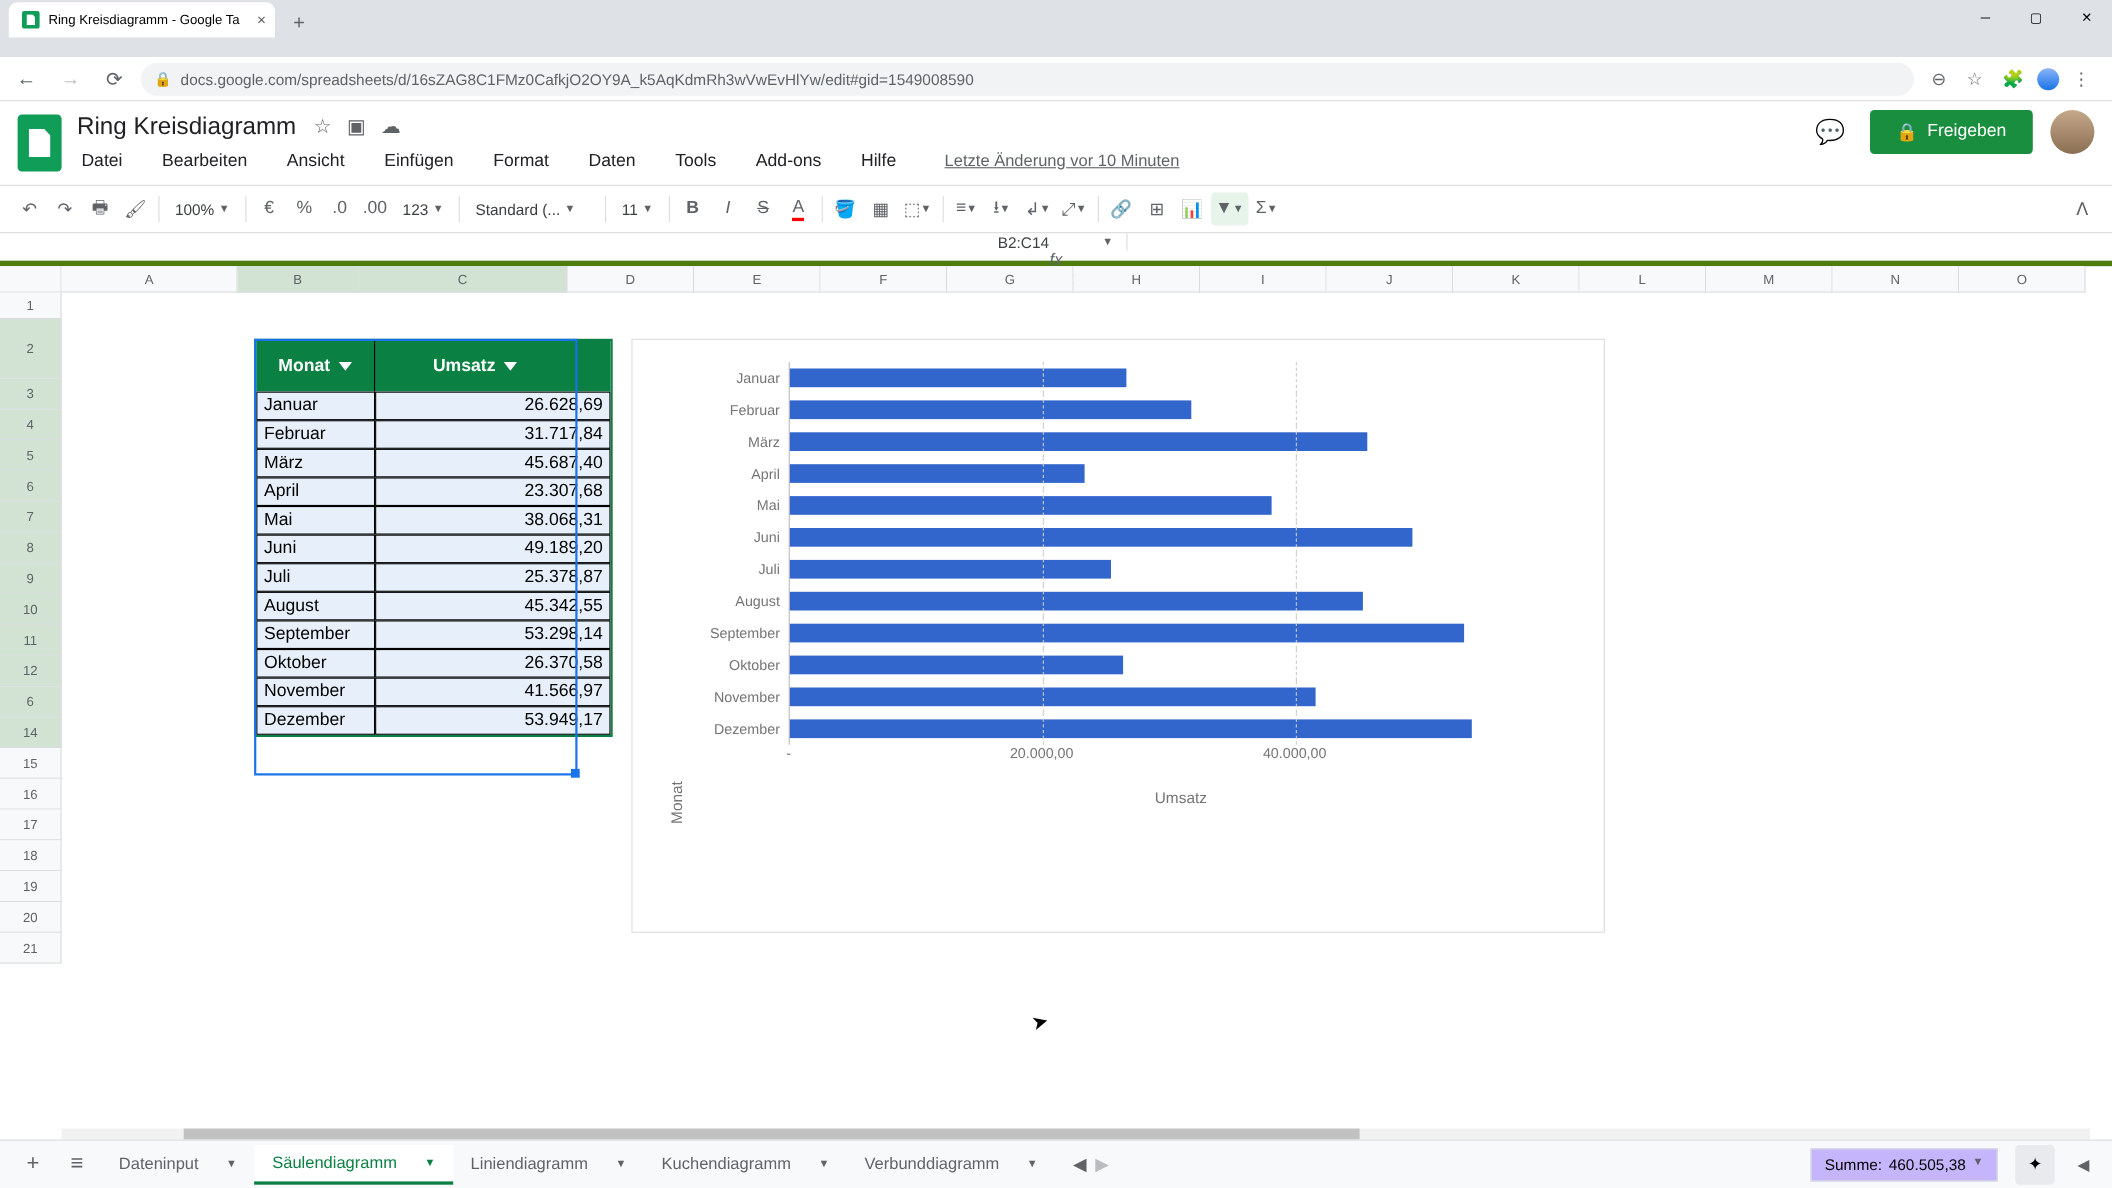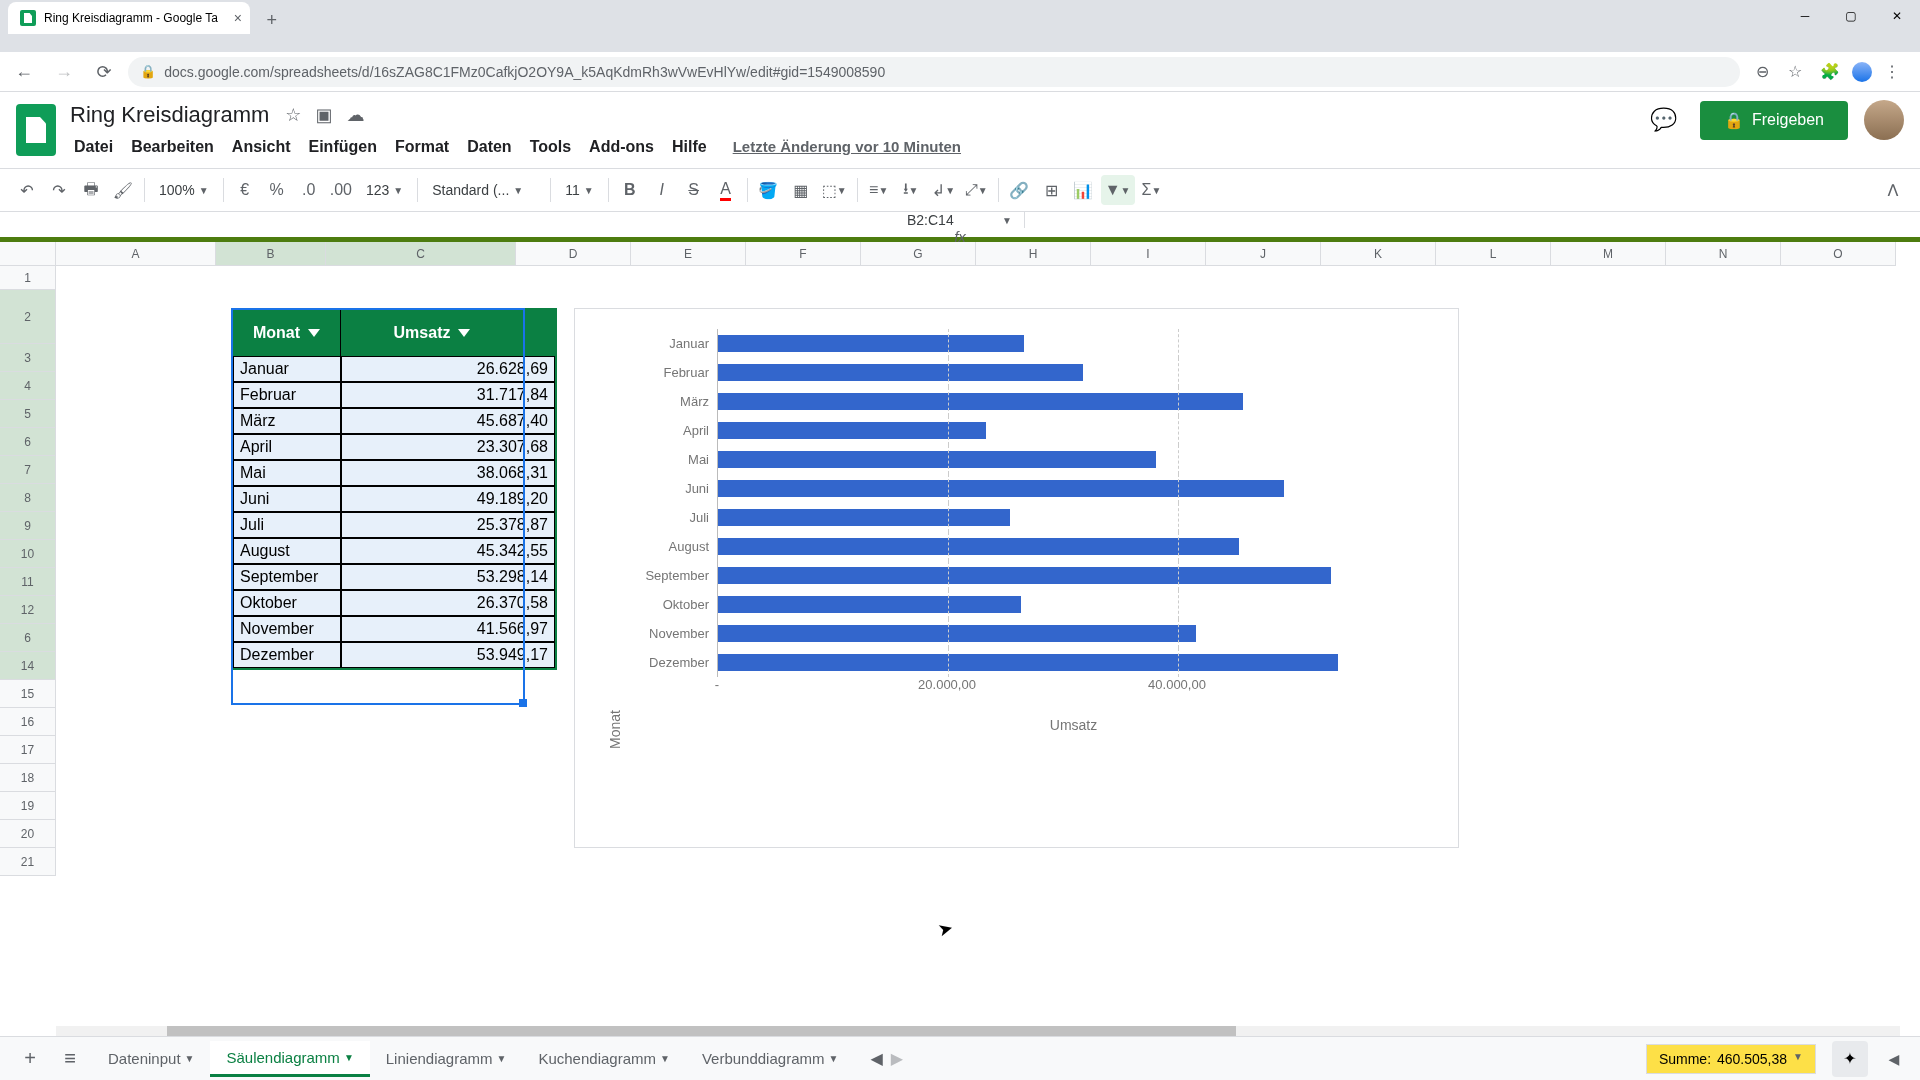--- a/index.html
+++ b/index.html
@@ -25,21 +25,21 @@
 .profile-icon { width: 28px; height: 28px; border-radius: 50%; background: linear-gradient(#8ab4f8, #1a73e8); }
 
 
 .sheets-header { padding: 8px 16px 0 16px; display: flex; align-items: flex-start; gap: 10px; }
 .sheets-logo { width: 40px; height: 52px; background: #0f9d58; border-radius: 4px; display: flex; align-items: center; justify-content: center; margin-top: 4px; }
 .sheets-logo::before { content: ""; width: 20px; height: 26px; background: #fff; clip-path: polygon(0 0,70% 0,100% 25%,100% 100%,0 100%); }
 .doc-info { flex: 1; }
 .doc-title-row { display: flex; align-items: center; gap: 12px; }
 .doc-title { font-size: 22px; color: #202124; padding: 2px 4px; }
 .doc-icons { display: flex; gap: 14px; color: #5f6368; font-size: 18px; }
-.menu-bar { display: flex; gap: 2px; margin-top: 4px; font-weight: bold; }
+.menu-bar { display: flex; gap: 20px; margin-top: 4px; }
 .menu-item { padding: 4px 8px; font-size: 16px; color: #202124; }
 .last-edit { font-size: 15px; color: #5f6368; text-decoration: underline; margin-left: 12px; padding: 4px; }
 .header-right { display: flex; align-items: center; gap: 16px; }
 .comment-btn { width: 40px; height: 40px; display: flex; align-items: center; justify-content: center; font-size: 22px; color: #5f6368; }
 .share-btn { background: #1a8e3f; color: #fff; padding: 10px 24px; border-radius: 4px; font-size: 16px; font-weight: 500; display: flex; align-items: center; gap: 8px; }
 .header-avatar { width: 40px; height: 40px; border-radius: 50%; background: linear-gradient(#c5a88a, #8b6f52); }
 
 
 .toolbar { height: 44px; border-top: 1px solid #dadce0; border-bottom: 1px solid #dadce0; display: flex; align-items: center; padding: 0 12px; gap: 2px; margin-top: 8px; }
 .tb-btn { min-width: 30px; height: 30px; display: flex; align-items: center; justify-content: center; color: #5f6368; font-size: 16px; padding: 0 4px; }
@@ -89,25 +89,25 @@
 .bar-track { flex: 1; position: relative; height: 100%; display: flex; align-items: center; border-left: 1px solid #bbb; }
 .bar { height: 17px; background: #3366cc; }
 .gridline { position: absolute; top: 0; bottom: 0; border-left: 1px dashed #ccc; }
 .x-ticks { display: flex; margin-left: 90px; position: relative; height: 22px; }
 .x-tick { position: absolute; font-size: 13px; color: #757575; transform: translateX(-50%); }
 .x-axis-label { text-align: center; font-size: 14px; color: #757575; margin-top: 18px; margin-left: 90px; }
 
 
 .sheet-tabs { position: absolute; bottom: 0; left: 0; right: 0; height: 44px; background: #f8f9fa; border-top: 1px solid #dadce0; display: flex; align-items: center; padding: 0 12px; gap: 4px; }
 .st-btn { width: 36px; height: 36px; display: flex; align-items: center; justify-content: center; color: #5f6368; font-size: 20px; }
-.sheet-tab { padding: 8px 16px; font-size: 15px; display: flex; align-items: center; gap: 4px; border-radius: 0; color: #5f6368; }
+.sheet-tab { padding: 8px 16px; font-size: 15px; display: flex; align-items: center; gap: 25px; border-radius: 0; color: #5f6368; }
 .sheet-tab.active { color: #0b8043; font-weight: 500; background: #fff; border-bottom: 3px solid #0b8043; }
 .st-dd { font-size: 10px; }
 .sheet-nav { display: flex; gap: 8px; margin: 0 12px; color: #5f6368; }
-.sum-box { margin-left: auto; background: #fde047; border: 1px solid #dadce0; padding: 6px 12px; font-size: 14px; display: flex; gap: 6px; }
+.sum-box { margin-left: auto; background: #c4b5fd; border: 1px solid #dadce0; padding: 6px 12px; font-size: 14px; display: flex; gap: 6px; }
 .explore-btn { width: 36px; height: 36px; background: #e8eaed; border-radius: 4px; margin-left: 12px; display:flex;align-items:center;justify-content:center;}
 .side-toggle { width: 28px; display: flex; align-items: center; justify-content: center; font-size: 14px; color: #5f6368; margin-left: 8px; }
 .cursor { position: absolute; left: 938px; top: 918px; font-size: 18px; transform: rotate(-15deg); }
 
 .hscroll { position: absolute; bottom: 44px; left: 56px; right: 20px; height: 10px; background: #f1f1f1; }
 .hscroll-thumb { height: 100%; background: #c1c1c1; width: 58%; margin-left: 6%; }
 </style>
 </head>
 <body>
 

